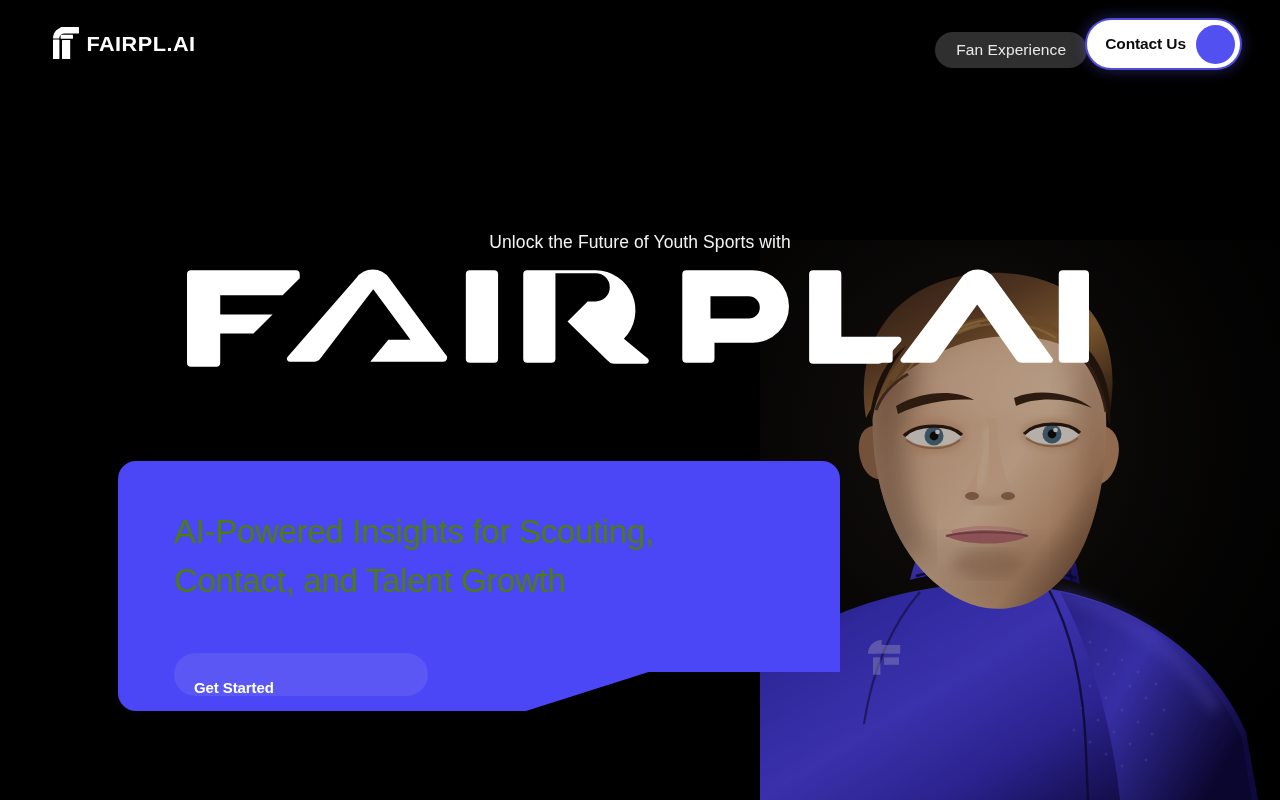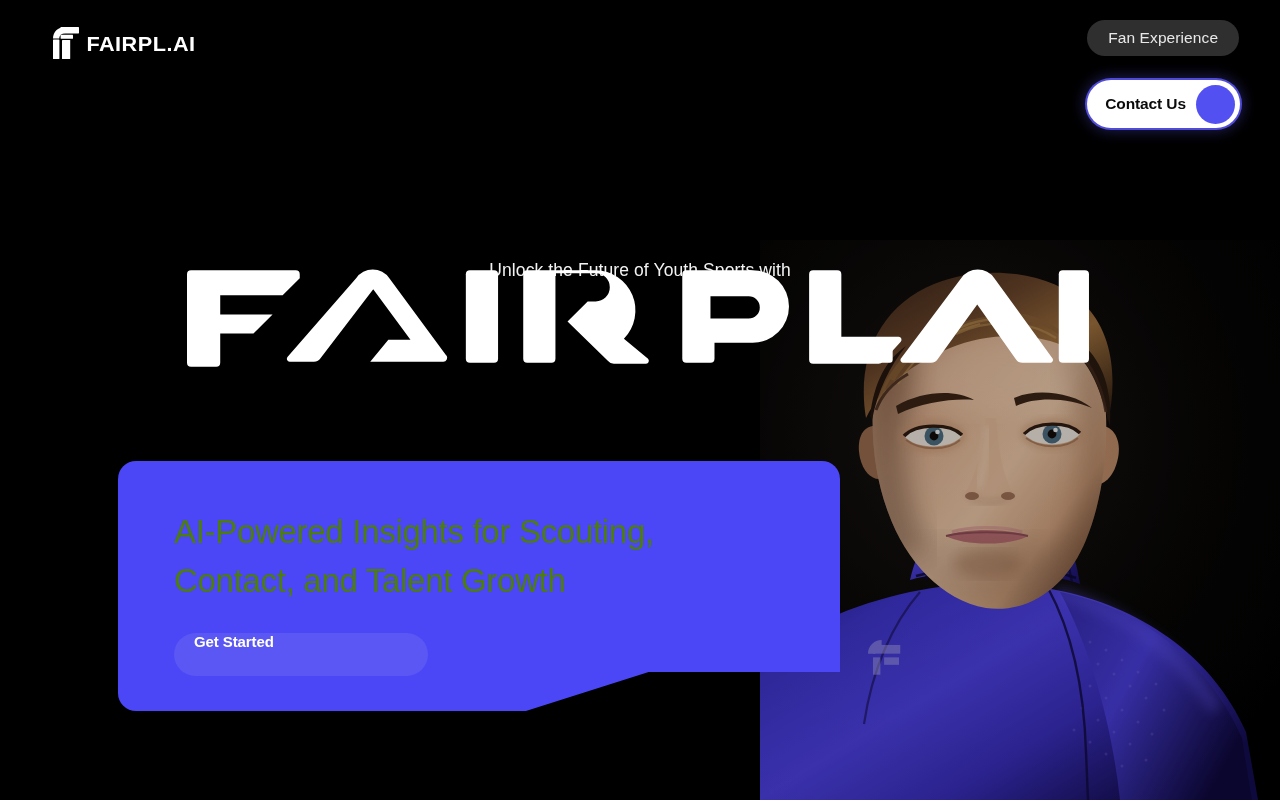--- a/index.html
+++ b/index.html
@@ -27,21 +27,21 @@
   .brand-mark { width:26px; height:32px; display:block; }
   .brand-word {
     color:#ffffff; font-size:21px; font-weight:700;
     letter-spacing:.5px; line-height:1;
     font-family:"Liberation Sans", sans-serif;
     transform:scaleX(1.03);
   }
 
   .nav-right {
     position:absolute; right:40px; top:18px;
-    display:flex; align-items:flex-start; gap:24px;flex-direction:column;
+    display:flex; align-items:flex-end; 
   }
   .pill-fan {
     height:36px; padding:0 21px;
     display:flex; align-items:center; justify-content:center;
     background:#2f2f2f; border-radius:999px;
     color:#e8e8e8; font-size:15.5px; letter-spacing:.1px;
     cursor:pointer; white-space:nowrap;
   }
   .contact-wrap {
     position:relative; height:48px; padding:8px;
@@ -64,21 +64,21 @@
   
   .athlete {
     position:absolute; right:0px; bottom:0; width:520px; height:560px;
     z-index:10; pointer-events:none;
   }
 
   
   .hero-kicker {
     position:absolute; top:232px; left:0; width:1280px;
     text-align:center; z-index:20;
-    color:#f2f2f2; font-size:17.5px; font-weight:400; letter-spacing:.1px;margin-top:28px;
+    color:#f2f2f2; font-size:17.5px; font-weight:400; letter-spacing:.1px;
   }
   .hero-wordmark {
     position:absolute; top:266px; left:0; width:1280px;
     display:flex; justify-content:center; z-index:22;
     pointer-events:none;
   }
   .hero-wordmark svg { display:block; }
 
   
   .card-layer {
@@ -96,25 +96,25 @@
     position:absolute; inset:0;
     padding:46px 0 0 56px;
   }
   .card-heading {
     color:#4d7c0f; font-size:33px; font-weight:300;
     line-height:1.49; letter-spacing:-.3px;
     max-width:620px;
   }
   .card-heading .l2 { display:block; }
   .btn-get-started {
-    margin-top:28px;
+    margin-top:48px;
     width:254px; height:43px;
     background:#5a57f4;
     border:none; border-radius:999px;
-    display:flex; align-items:flex-start;
+    display:flex; align-items:flex-end;
     padding-left:20px;
     cursor:pointer;
   }
   .btn-get-started span {
     color:#ffffff; font-size:15px; font-weight:700; letter-spacing:-.1px;
   }
 </style>
 </head>
 <body>
 

